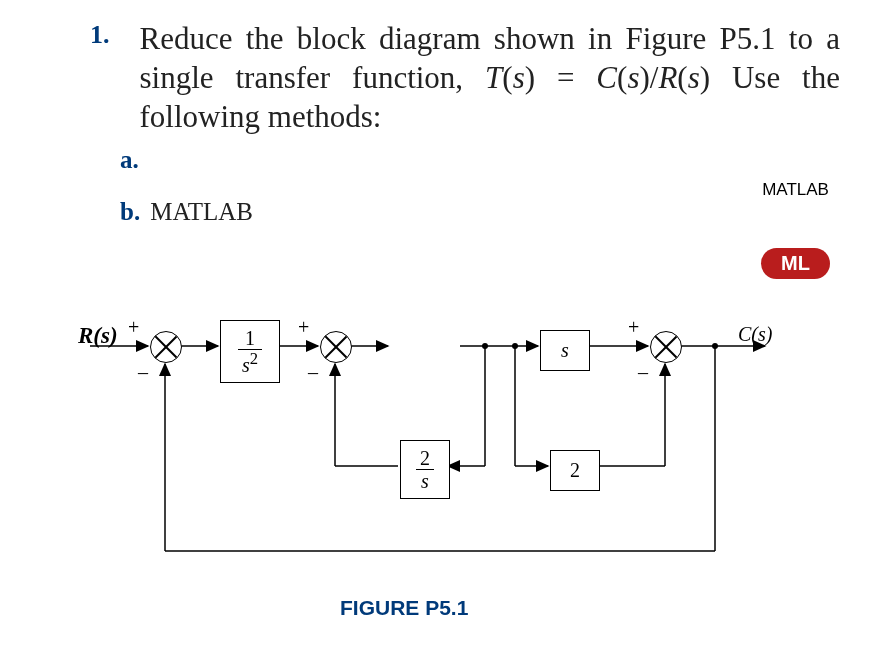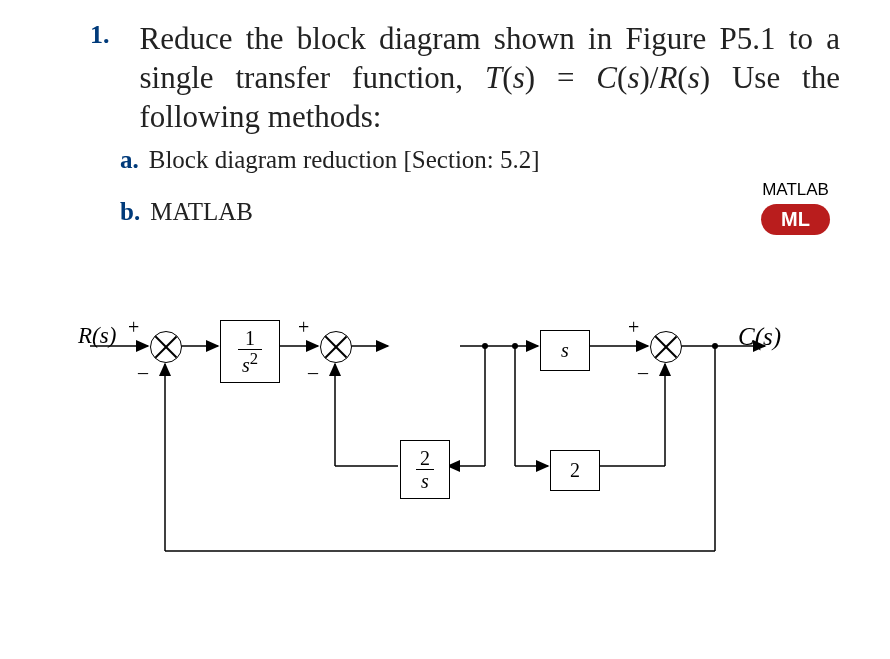--- a/index.html
+++ b/index.html
@@ -60,41 +60,43 @@
   }
   .matlab-badge {
     background: #b91d1d;
     color: #fff;
     font-family: Arial, sans-serif;
     font-weight: bold;
     font-size: 20px;
     padding: 4px 20px;
     border-radius: 18px;
     display: inline-block;
+    margin-top: 44px;
   }
   .figure-area {
     position: relative;
     width: 750px;
     height: 320px;
     margin-left: 20px;
     margin-top: 60px;
   }
   .sig-rs {
     position: absolute;
     left: 58px;
     top: 17px;
     font-style: italic;
     font-size: 23px;
+    font-weight: bold;
   }
   .sig-cs {
     position: absolute;
     left: 718px;
     top: 17px;
     font-style: italic;
-    font-size: 25px;
+    font-size: 20px;
   }
   .sum {
     position: absolute;
     width: 30px;
     height: 30px;
     border: 1.5px solid #000;
     border-radius: 50%;
     background: #fff;
   }
   .sum::before, .sum::after {
@@ -171,21 +173,20 @@
   <div class="problem-header">
     <div class="problem-num">1.</div>
     <div class="problem-text">
       <span>Reduce the block diagram shown in Figure P5.1 to a</span>
       <span>single transfer function, </span><span class="ital">T</span>(<span class="ital">s</span>) = <span class="ital">C</span>(<span class="ital">s</span>)/<span class="ital">R</span>(<span class="ital">s</span>)<span> Use the following methods:</span>
     </div>
   </div>
 
   <div class="sub-item">
     <span class="item-letter">a.</span>
-    <span>Block diagram reduction [Section: 5.2]</span>
   </div>
   <div class="sub-item" style="margin-top:24px;">
     <span class="item-letter">b.</span>
     <span>MATLAB</span>
   </div>
 </div>
 
 <div class="matlab-badge-wrap">
   <div class="matlab-label">MATLAB</div>
   <div class="matlab-badge">ML</div>
@@ -255,13 +256,14 @@
 
   <div class="block" style="left:380px; top:134px; width:40px;">
     <span class="frac">
       <span class="num">2</span>
       <span class="den"><span class="ital">s</span></span>
     </span>
   </div>
 
   <div class="block" style="left:530px; top:144px; width:40px; padding:8px 4px;">2</div>
 
+  <div class="fig-caption">FIGURE P5.1</div>
 </div>
 
 </body></html>

